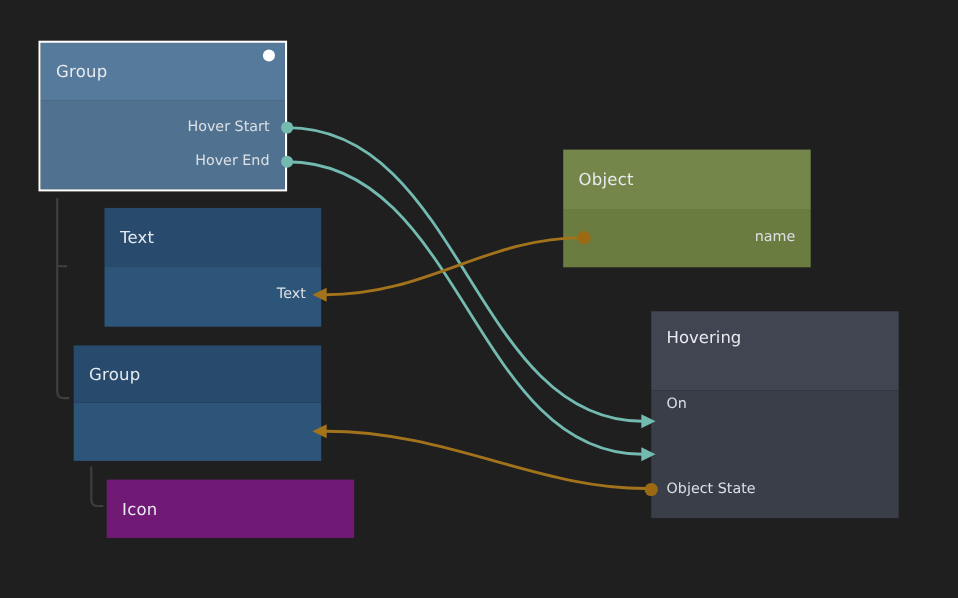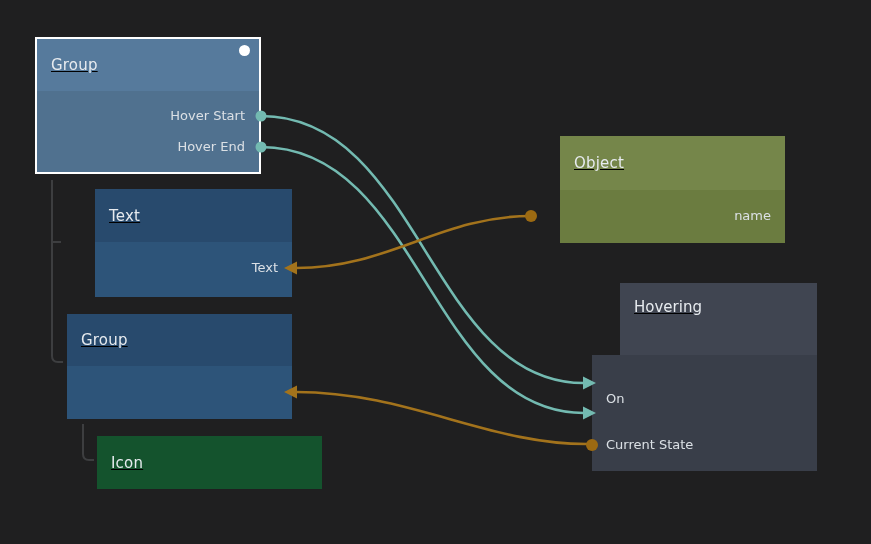--- a/index.html
+++ b/index.html
@@ -2,38 +2,38 @@
 <html><head>
 <meta charset="utf-8">
 <style>
   html,body{margin:0;padding:0;background:#1f1f20;}
   body{width:871px;height:544px;overflow:hidden;
        font-family:"DejaVu Sans","Liberation Sans",sans-serif;}
   .canvas{position:relative;width:871px;height:544px;background:#1f1f20;}
   svg.layer{position:absolute;left:0;top:0;}
   svg.wires{pointer-events:none;z-index:3;}
   svg.tree{z-index:1;}
-  .node{position:absolute;box-sizing:border-box;z-index:2;text-decoration:underline;}
+  .node{position:absolute;box-sizing:border-box;z-index:2;}
   .node.selected{border:2px solid #ffffff;}
   .hdr{display:flex;align-items:center;padding:0 14px;box-sizing:border-box;
        font-size:15px;color:#e7ebef;letter-spacing:.2px;}
-  .hdr2{padding:13px 14px 0 14px;box-sizing:border-box;margin-left:28px;}
+  .hdr2{padding:13px 14px 0 14px;box-sizing:border-box;}
   .hdr2 .t{font-size:15px;color:#e7ebef;line-height:23px;}
   .hdr2 .s{font-size:15px;color:#858b96;line-height:23px;}
   .port{position:absolute;height:20px;line-height:20px;font-size:13px;
         color:#dbe0e5;left:14px;right:14px;white-space:nowrap;}
   .port.r{text-align:right;}
   .seldot{position:absolute;top:6px;right:9px;width:11px;height:11px;
           border-radius:50%;background:#ffffff;}
   
   .steel-h{background:#567a9c;} .steel-b{background:#50718f;}
   .blue-h{background:#284a6d;}  .blue-b{background:#2d5479;}
   .olive-h{background:#75864a;} .olive-b{background:#6b7c40;}
   .grey-h{background:#404551;}  .grey-b{background:#393e49;}
-  .icon-solid{background:#14532d;}
+  .icon-solid{background:#701a75;}
 </style>
 </head>
 <body>
 
 <div class="canvas">
 
   <svg class="layer tree" width="871" height="544">
     <path d="M 52 180 L 52 356 Q 52 362 58 362 L 63 362" fill="none" stroke="#3d3e40" stroke-width="2"></path>
     <path d="M 52 242 L 61 242" fill="none" stroke="#3d3e40" stroke-width="2"></path>
     <path d="M 83 424 L 83 454 Q 83 460 89 460 L 94 460" fill="none" stroke="#3d3e40" stroke-width="2"></path>
@@ -69,40 +69,40 @@
     </div>
     <div class="blue-b" style="height:53px;"></div>
   </div>
 
   <div class="node icon-solid" style="left:97px;top:436px;width:225px;height:53px;">
     <div class="hdr" style="height:53px;background:transparent;">
       <span>Icon</span>
     </div>
   </div>
 
-  <div class="node" style="left:560px;top:136px;width:225px;height:107px;">
+  <div class="node" style="left:512px;top:136px;width:225px;height:107px;">
     <div class="hdr olive-h" style="height:54px;">
       <span>Object</span>
     </div>
     <div class="olive-b" style="height:53px;"></div>
     <div class="port" style="top:70px;text-align:right;">
       <span>name</span>
     </div>
   </div>
 
   <div class="node" style="left:592px;top:283px;width:225px;height:188px;">
     <div class="hdr2 grey-h" style="height:72px;">
       <div class="t">Hovering</div>
     </div>
     <div class="grey-b" style="height:116px;"></div>
-    <div class="port" style="top:106px;">
+    <div class="port" style="top:75px;">
       <span>On</span>
     </div>
     <div class="port" style="top:152px;">
-      <span>Current State</span>
+      <span>Object State</span>
     </div>
   </div>
 
   <svg class="layer wires" width="871" height="544">
 
     <path d="M 261 116 C 420 116 430 383 584 383" fill="none" stroke="#73bab1" stroke-width="2.6"></path>
     <path d="M 261 147 C 420 147 430 413 584 413" fill="none" stroke="#73bab1" stroke-width="2.6"></path>
 
     <path d="M 531 216 C 440 216 390 268 296 268" fill="none" stroke="#a3731c" stroke-width="2.6"></path>
     <path d="M 592 444 C 490 446 410 392 296 392" fill="none" stroke="#a3731c" stroke-width="2.6"></path>

